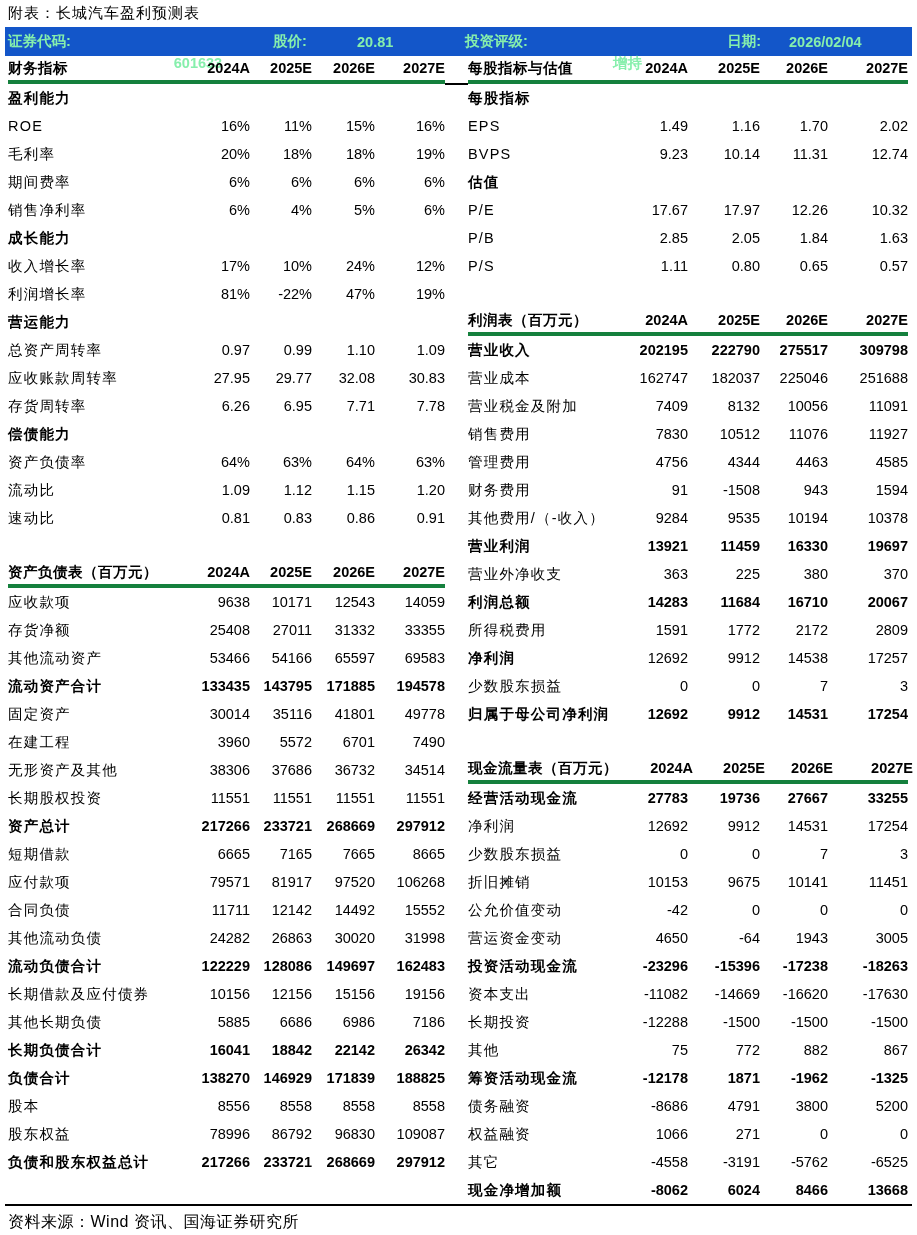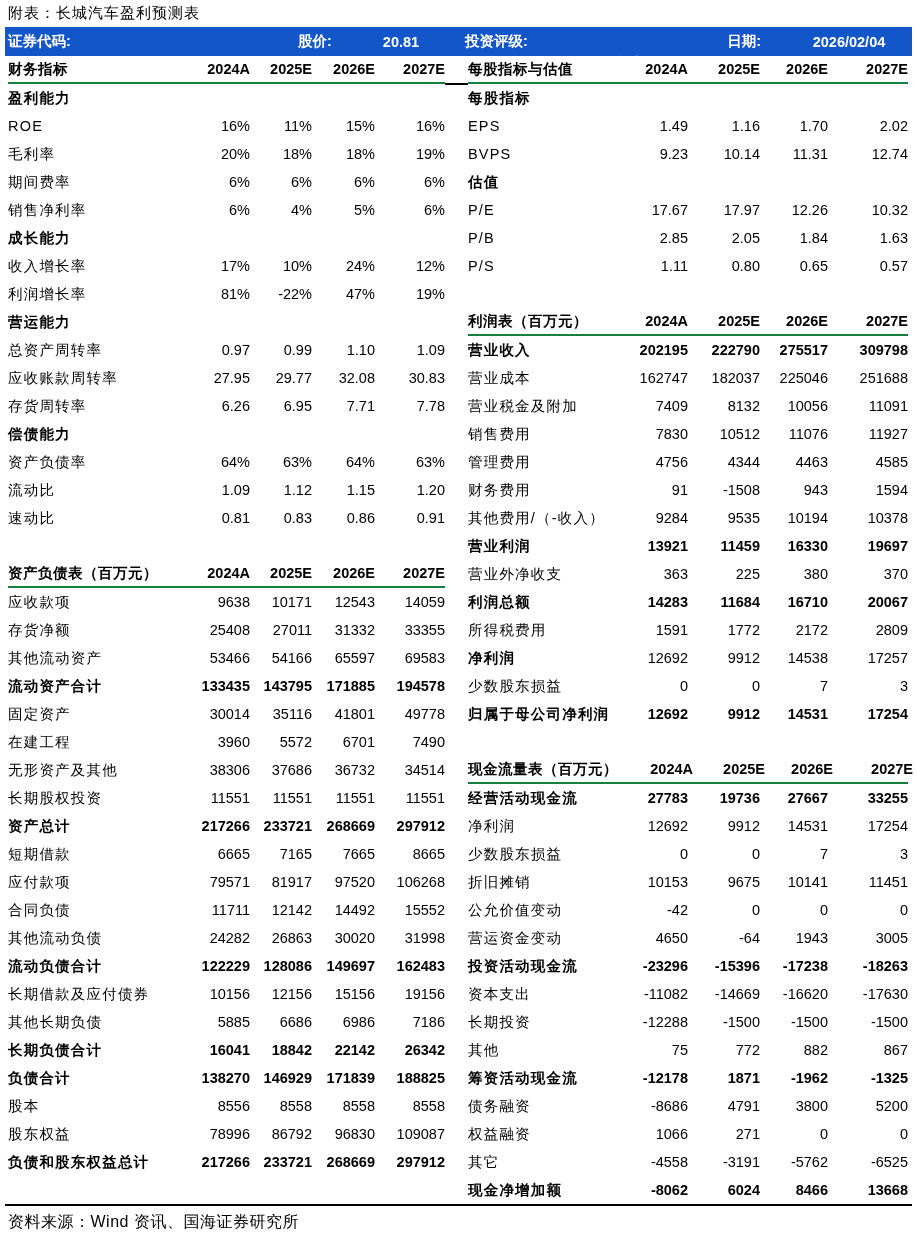--- a/index.html
+++ b/index.html
@@ -16,57 +16,57 @@
   }
   .bluebar{
     display:flex;margin:0 5px;height:29px;align-items:center;
     color:#ffffff;font-weight:700;font-size:14.5px;
   }
   .bb-left{width:440px;display:grid;grid-template-columns:115px 150px 1fr 88px;
     align-items:center;padding-left:3px;box-sizing:border-box;}
   .bb-right{flex:1;display:grid;grid-template-columns:auto 1fr auto 120px;
     align-items:center;padding-left:20px;padding-right:3px;box-sizing:border-box;gap:28px;}
   .bb-center{text-align:center;margin-top:43px;}
-  .bb-rightal{text-align:center;}
+  .bb-rightal{text-align:left;}
   .columns{display:flex;padding-left:8px;padding-right:9px;}
   .half{display:block;}
   .half.left{width:437px;}
   .half.right{width:440px;}
   .gap{width:23px;display:flex;flex-direction:column;}
   .gap-rule{height:29px;border-bottom:2px solid #000;box-sizing:border-box;}
   .row{
     height:28px;display:grid;align-items:center;box-sizing:border-box;
     font-size:14.5px;white-space:nowrap;
   }
   .half.left .row{grid-template-columns:1fr 65px 62px 63px 70px;}
   .half.right .row{grid-template-columns:1fr 75px 72px 68px 80px;}
   .row .label{
     overflow:visible;letter-spacing:1.2px;
     font-family:"Liberation Sans", serif;
   }
   .row .num{text-align:right;font-family:"Liberation Sans", sans-serif;}
-  .row.header{font-weight:700;border-bottom:2px solid #15803d;}
+  .row.header{font-weight:700;border-bottom:4px solid #15803d;}
   .row.header .label{letter-spacing:0.5px;}
   .row.section .label{font-weight:700;}
   .row.total{font-weight:700;}
   .row.labelbold .label{font-weight:700;}
   .row.empty{height:28px;}
   .bottom-rule{margin:0 5px;border-top:2px solid #000;height:0;}
   .footer{
     padding:6px 0 0 8px;font-size:16px;letter-spacing:0.5px;
     font-family:"Liberation Sans", serif;
   }
 </style>
 </head>
 <body>
 
 <div class="page">
   <div class="title">附表：长城汽车盈利预测表</div>
 
-  <div class="bluebar" style="background: rgb(19, 86, 201); color: #ffffff;">
+  <div class="bluebar" style="background: rgb(19, 86, 201); color: #86efac;">
     <div class="bb-left">
       <span>证券代码:</span>
       <span class="bb-center">601633</span>
       <span class="bb-rightal">股价:</span>
       <span class="bb-rightal">20.81</span>
     </div>
     <div class="bb-right">
       <span>投资评级:</span>
       <span class="bb-center">增持</span>
       <span>日期:</span>

